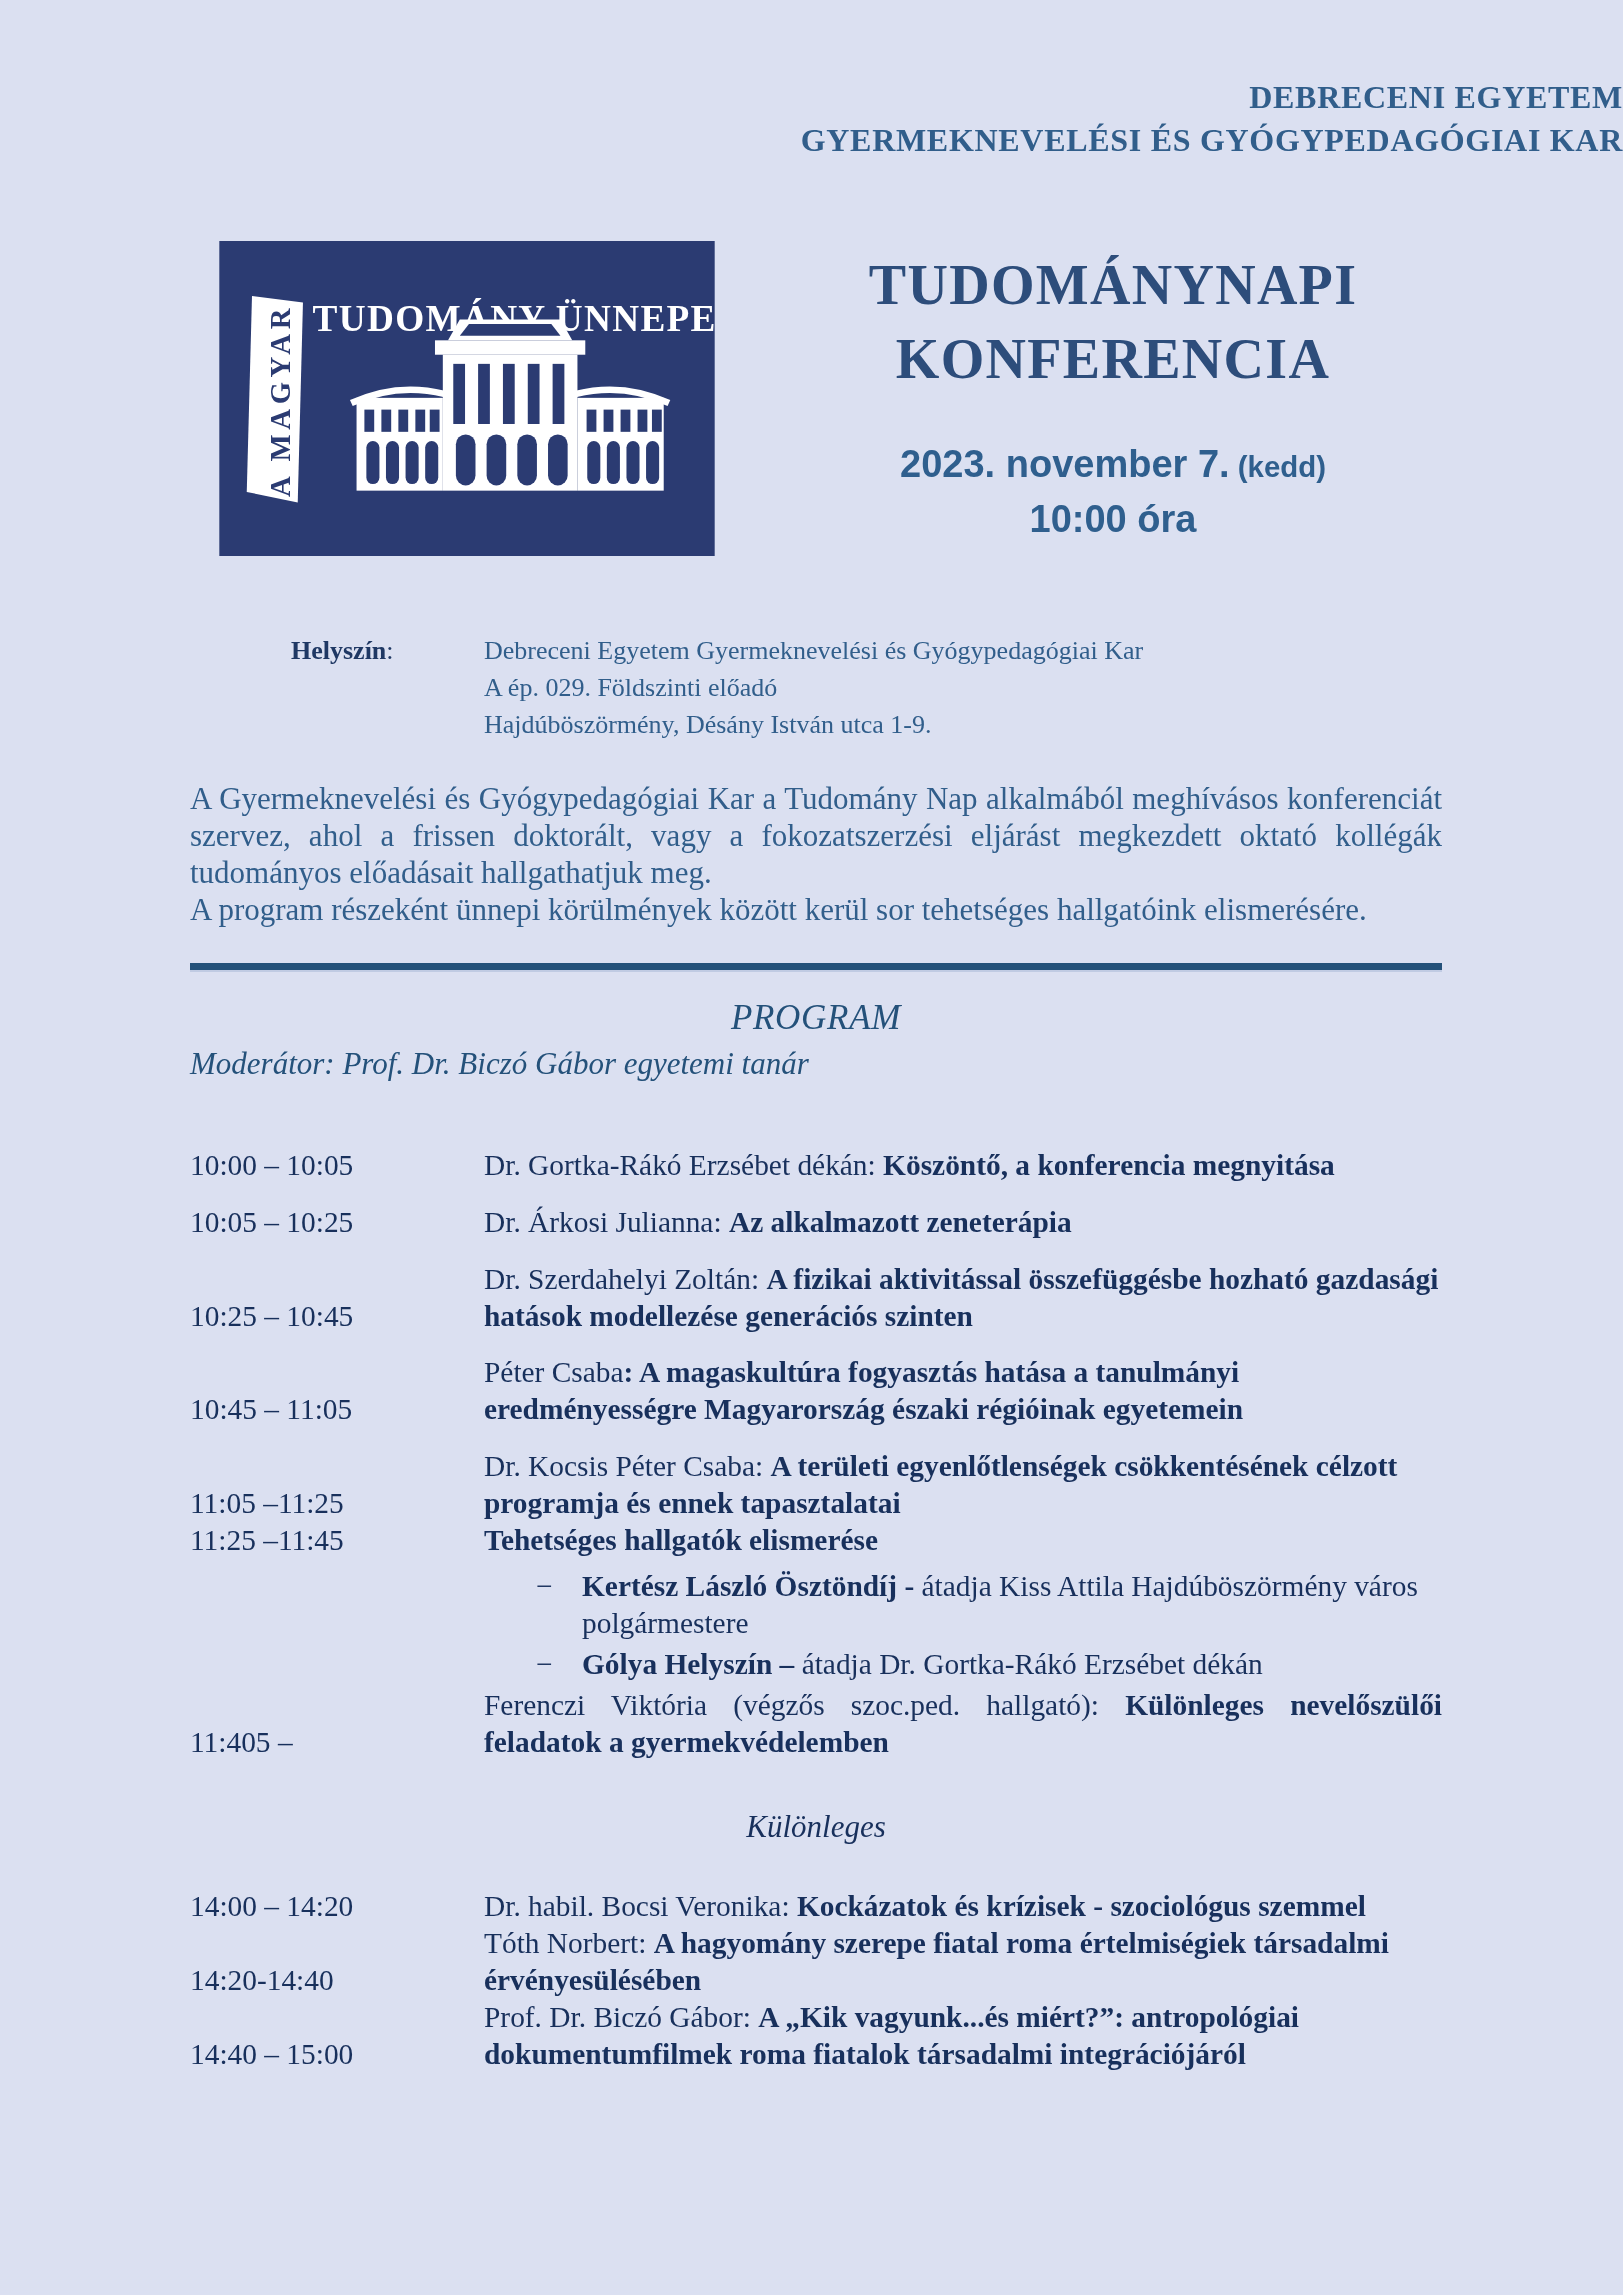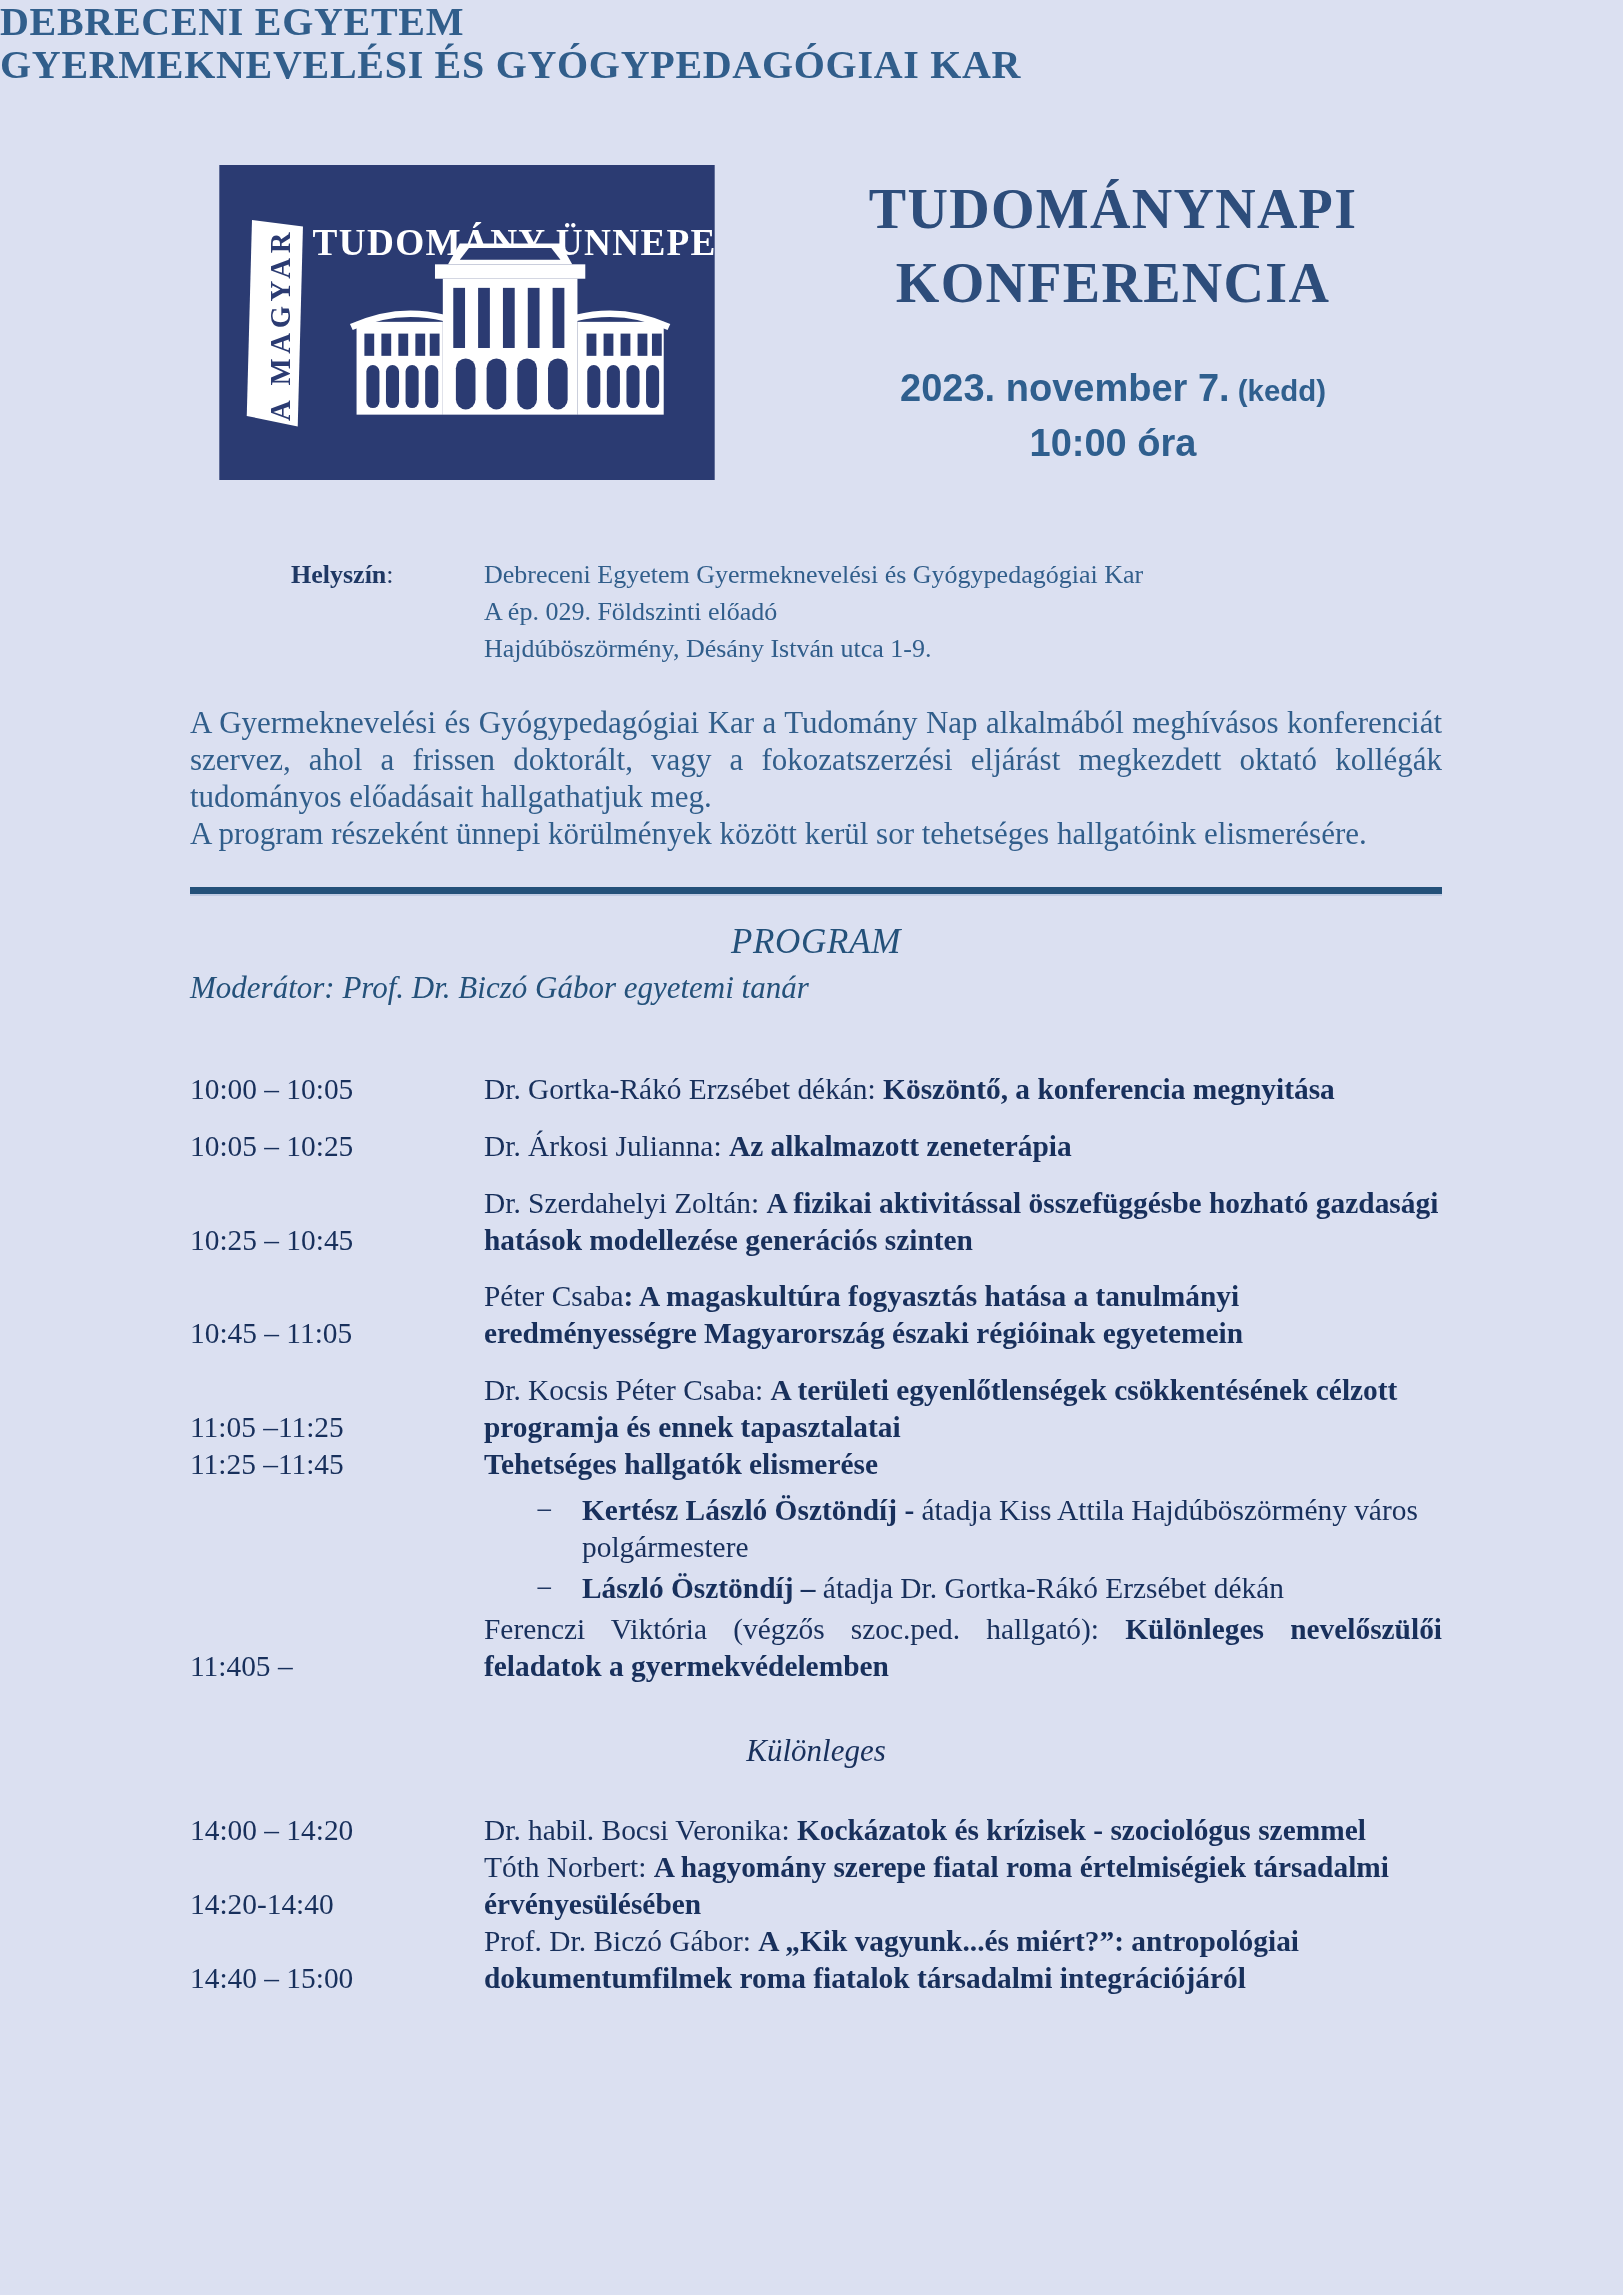--- a/index.html
+++ b/index.html
@@ -12,22 +12,22 @@
   body{background:var(--background,#dbe0f1);}
   .page{
     position:relative; width:1623px; height:2295px;
     background:var(--background,#dbe0f1); overflow:hidden;
     font-family:"Liberation Serif","DejaVu Serif",serif;
   }
   .content{padding:0 181px 0 190px;}
 
   
   .doc-header{
-    text-align:left; font-weight:bold;
-    font-size:40px; line-height:43px; letter-spacing:0.7px;
+    padding-top:76px; text-align:right; font-weight:bold;
+    font-size:32px; line-height:43px; letter-spacing:0.7px;
     color:var(--header-text,#315e8b);
   }
 
   
   .hero{display:flex; align-items:flex-start; margin-top:79px; padding-left:219px; padding-right:181px;}
   .logo{width:496px; height:315px; flex:none; display:block;}
   .l-navy{fill:var(--logo-background,#2b3b72);}
   .l-white{fill:var(--logo-white,#ffffff);}
   .l-curve{stroke:var(--logo-white,#ffffff); stroke-width:10; fill:none;}
   .logo-top-text{fill:var(--logo-white,#ffffff); font-family:"Liberation Serif",serif; font-weight:bold;}
@@ -223,21 +223,21 @@
             <span><span class="bullet-bold">Kertész László Ösztöndíj - </span><span>átadja Kiss Attila Hajdúböszörmény város polgármestere</span></span>
           </div>
         </div>
       </div>
 
       <div class="srow gap-xs">
         <div class="time"></div>
         <div class="entry">
           <div class="bullet-wrap">
             <span class="dash">−</span>
-            <span><span class="bullet-bold">László Ösztöndíj – </span><span>átadja Dr. Gortka-Rákó Erzsébet dékán</span></span>
+            <span><span class="bullet-bold">Gólya Helyszín – </span><span>átadja Dr. Gortka-Rákó Erzsébet dékán</span></span>
           </div>
         </div>
       </div>
 
       <div class="srow gap-none justify">
         <div class="time">11:405 –</div>
         <div class="entry"><span>Ferenczi Viktória (végzős szoc.ped. hallgató): </span><span class="talk-title">Különleges nevelőszülői feladatok a gyermekvédelemben</span></div>
       </div>
 
       <div class="lunch">Különleges</div>

